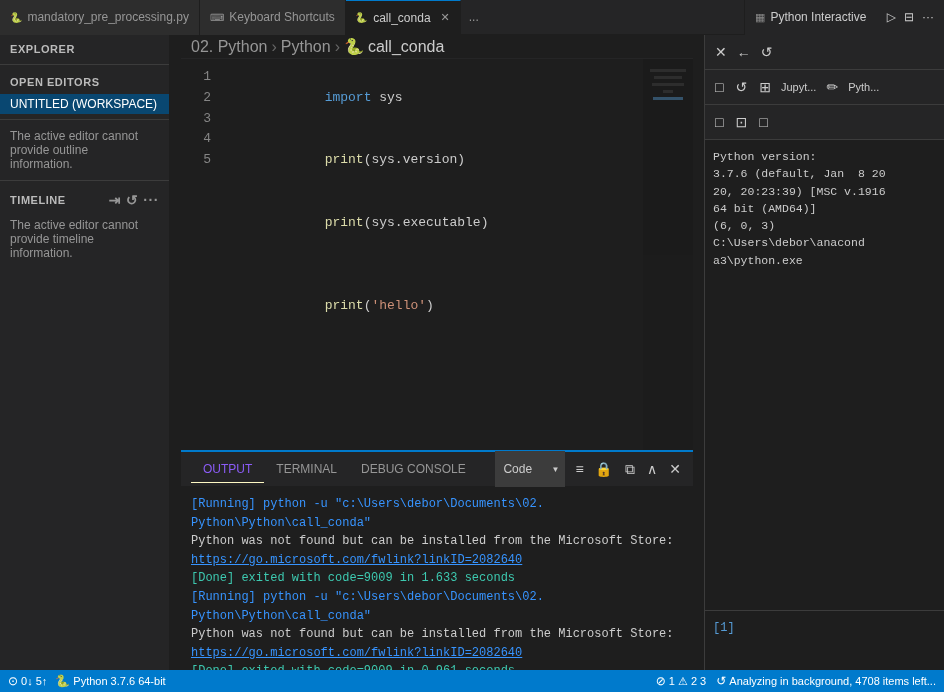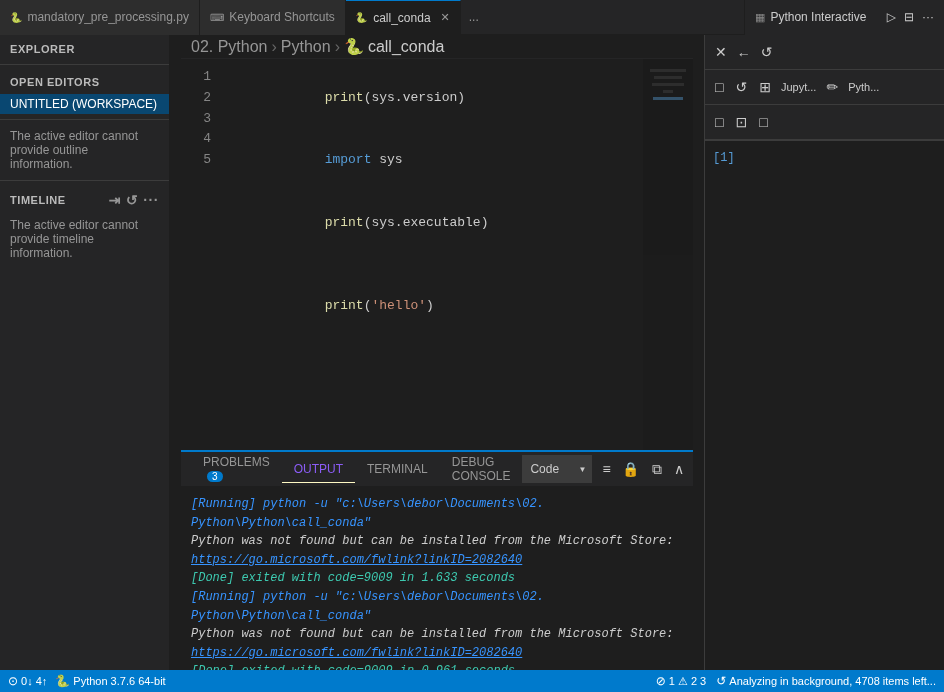--- a/index.html
+++ b/index.html
@@ -350,21 +350,21 @@
       gap: 8px;
     }
     .panel-select {
       background: #3c3c3c;
       color: #cccccc;
       border: none;
       padding: 3px 24px 3px 8px;
       font-size: 12px;
       cursor: pointer;
       appearance: none;
-      height: 28px;
+      height: 36px;
     }
     .panel-select-wrapper {
       position: relative;
       display: flex;
       align-items: center;
     }
     .panel-select-arrow {
       position: absolute;
       right: 6px;
       font-size: 8px;
@@ -383,21 +383,20 @@
       flex: 1;
       padding: 8px 10px;
       font-family: 'Consolas', 'Courier New', monospace;
       font-size: 12px;
       overflow-y: auto;
       background: #1e1e1e;
     }
     .output-line {
       line-height: 1.55;
       color: #cccccc;
-      font-style: italic;
     }
     .output-running {
       color: #3794ff;
     }
     .output-link {
       color: #3794ff;
       text-decoration: underline;
     }
     .output-done {
       color: #3dc9b0;
@@ -528,42 +527,38 @@
       <div class="code-content">
         <div class="line-numbers">
           <div class="line-number">1</div>
           <div class="line-number">2</div>
           <div class="line-number">3</div>
           <div class="line-number">4</div>
           <div class="line-number">5</div>
         </div>
         <div class="code-lines">
           <div class="code-line">
-            <span class="fn">print</span><span class="punc">(</span><span class="code-plain">sys.version</span><span class="punc">)</span>
+            <span class="kw">import</span><span class="code-plain"> sys</span>
           </div>
           <div class="code-line">
-            <span class="kw">import</span><span class="code-plain"> sys</span>
+            <span class="fn">print</span><span class="punc">(</span><span class="code-plain">sys.version</span><span class="punc">)</span>
           </div>
           <div class="code-line">
             <span class="fn">print</span><span class="punc">(</span><span class="code-plain">sys.executable</span><span class="punc">)</span>
           </div>
           <div class="code-line">&nbsp;</div>
           <div class="code-line">
             <span class="fn">print</span><span class="punc">(</span><span class="str">'hello'</span><span class="punc">)</span>
           </div>
         </div>
       </div>
     </div>
 
     <div class="bottom-area">
       <div class="panel-tabs">
-        <div class="panel-tab">
-          <span>PROBLEMS</span>
-          <span class="panel-tab-badge">3</span>
-        </div>
         <div class="panel-tab active">
           <span>OUTPUT</span>
         </div>
         <div class="panel-tab">
           <span>TERMINAL</span>
         </div>
         <div class="panel-tab">
           <span>DEBUG CONSOLE</span>
         </div>
         <div class="panel-tab-right">
@@ -613,33 +608,42 @@
       <span class="pi-toolbar-icon">✏</span>
       <span class="pi-label">Pyth...</span>
     </div>
 
     <div class="pi-toolbar-row3">
       <span class="pi-toolbar-icon">□</span>
       <span class="pi-toolbar-icon">⊡</span>
       <span class="pi-toolbar-icon">□</span>
     </div>
 
+    <div class="pi-output">
+      <div class="pi-output-text">Python version:
+3.7.6 (default, Jan  8 20
+20, 20:23:39) [MSC v.1916
+64 bit (AMD64)]
+(6, 0, 3)
+C:\Users\debor\anacond
+a3\python.exe</div>
+    </div>
 
     <div class="pi-input-area">
       <span class="pi-cell-num">[1]</span>
     </div>
   </div>
 
 </div>
 
 <div class="status-bar">
   <div class="status-left">
     <div class="status-item">
       <span class="status-icon">⊙</span>
-      <span>0↓ 4↑</span>
+      <span>0↓ 5↑</span>
     </div>
     <div class="status-item">
       <span class="status-icon">🐍</span>
       <span>Python 3.7.6 64-bit</span>
     </div>
   </div>
   <div class="status-right">
     <div class="status-item">
       <span class="status-icon">⊘</span>
       <span>1 ⚠ 2 3</span>

